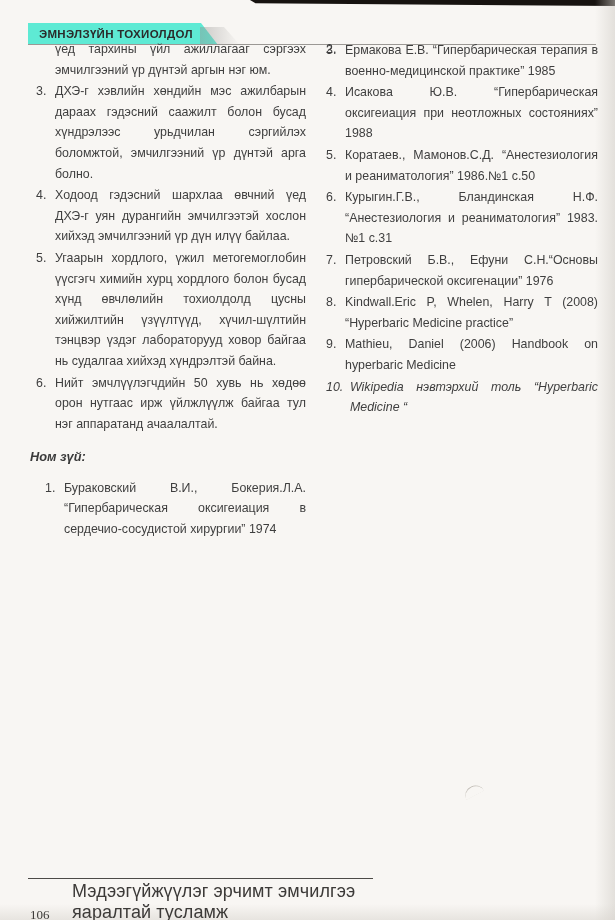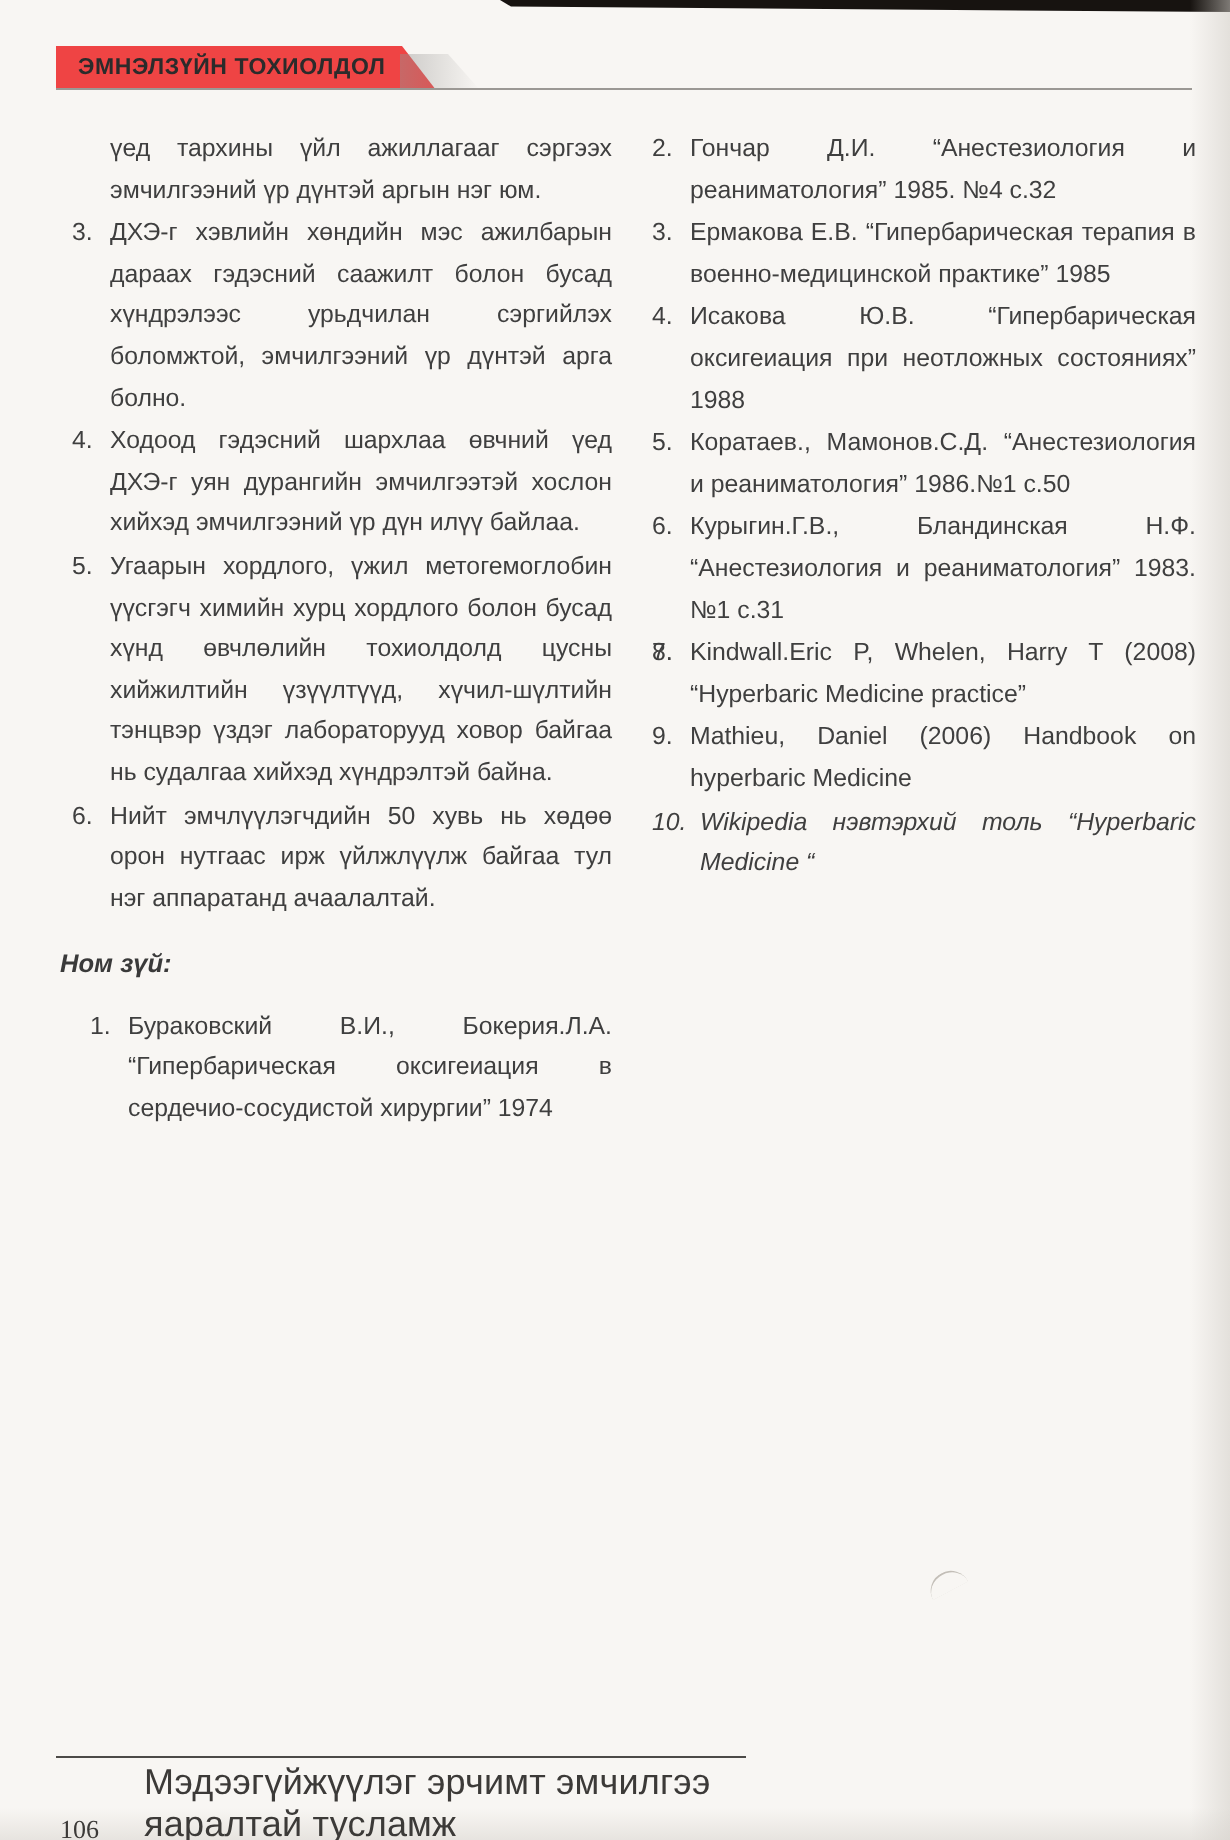--- a/index.html
+++ b/index.html
@@ -21,39 +21,39 @@
     pointer-events:none;
   }
   .scan-strip{
     position:absolute;top:0;right:0;width:365px;height:6px;
     background:#171310;
     clip-path:polygon(0 0,100% 0,100% 100%,1.5% 55%);
   }
   
   .badge{
     position:absolute;left:28px;top:23px;width:190px;height:22px;
-    background:#ef4444;
+    background:#5eead4;
     clip-path:polygon(0 0,calc(100% - 17px) 0,100% 100%,0 100%);
     display:flex;align-items:center;padding-left:11px;box-sizing:border-box;
   }
   .badge span{
     font-size:11.5px;font-weight:bold;letter-spacing:.3px;color:#2b2b2b;
   }
   .badge-shadow{
     position:absolute;left:200px;top:27px;width:40px;height:18px;
     background:linear-gradient(to right,rgba(150,148,146,.45),rgba(150,148,146,0));
     clip-path:polygon(0 0,60% 0,100% 100%,0 100%);
   }
   .header-rule{
     position:absolute;left:28px;top:44px;width:568px;height:1px;
     background:#9b9894;
   }
   
   .col{
-    position:absolute;top:64px;font-size:12.4px;line-height:20.6px;
+    position:absolute;top:39px;font-size:12.4px;line-height:20.6px;
     text-align:justify;
   }
   .col-left{left:36px;width:270px;}
   .col-right{left:326px;width:272px;}
   .cont{padding-left:19px;margin-bottom:1px;}
   .li{position:relative;padding-left:19px;margin-bottom:1px;}
   .li .num{position:absolute;left:0;top:0;}
   .li.wide{padding-left:24px;font-style:italic;}
   .bib-head{
     font-weight:bold;font-style:italic;margin:13px 0 10px -6px;
@@ -118,40 +118,40 @@
     <div class="li">
       <span class="num">1.</span>
       <span>Бураковский В.И., Бокерия.Л.А. “Гипербарическая оксигеиация в сердечио-сосудистой хирургии” 1974</span>
     </div>
   </div>
 </div>
 
 <div class="col col-right">
   <div class="li">
     <span class="num">2.</span>
-    <span>Гончар Д.И. “Анестезиология и реаниматология” 1985. №4 с.32</span>
   </div>
   <div class="li">
     <span class="num">3.</span>
     <span>Ермакова Е.В. “Гипербарическая терапия в военно-медицинской практике” 1985</span>
   </div>
   <div class="li">
     <span class="num">4.</span>
     <span>Исакова Ю.В. “Гипербарическая оксигеиация при неотложных состояниях” 1988</span>
   </div>
   <div class="li">
     <span class="num">5.</span>
     <span>Коратаев., Мамонов.С.Д. “Анестезиология и реаниматология” 1986.№1 с.50</span>
   </div>
   <div class="li">
     <span class="num">6.</span>
     <span>Курыгин.Г.В., Бландинская Н.Ф. “Анестезиология и реаниматология” 1983. №1 с.31</span>
   </div>
   <div class="li">
     <span class="num">7.</span>
+    <span>Петровский Б.В., Ефуни С.Н.“Основы гипербарической оксигенации” 1976</span>
   </div>
   <div class="li">
     <span class="num">8.</span>
     <span>Kindwall.Eric P, Whelen, Harry T (2008) “Hyperbaric Medicine practice”</span>
   </div>
   <div class="li">
     <span class="num">9.</span>
     <span>Mathieu, Daniel (2006) Handbook on hyperbaric Medicine</span>
   </div>
   <div class="li wide">

